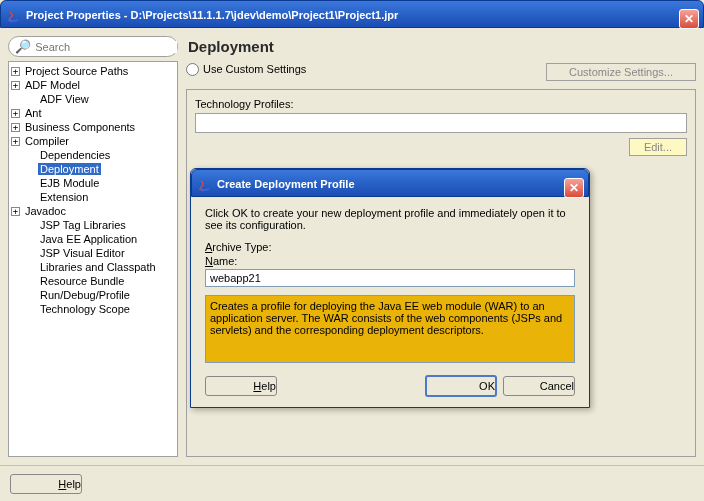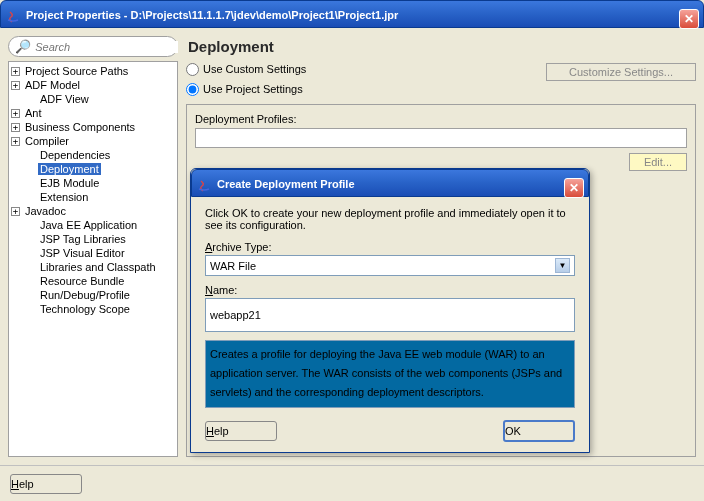--- a/index.html
+++ b/index.html
@@ -5,50 +5,50 @@
 *{box-sizing:border-box;margin:0;padding:0;font-family:Tahoma,sans-serif;font-size:11px}
 body{background:#ece9d8;width:704px;height:501px;overflow:hidden;position:relative}
 .titlebar{background:linear-gradient(to bottom,#3b77dd 0%,#2862c7 50%,#1a4db5 100%);height:28px;display:flex;align-items:flex-start;padding:8px 4px;border-radius:6px 6px 0 0;border:1px solid #0a3a8f}
 .titlebar .java-icon{width:16px;height:16px;margin-right:5px;display:flex;align-items:center;justify-content:center}
 .titlebar .title{color:#fff;font-weight:bold;flex:1}
 .titlebar .close-btn{width:20px;height:20px;background:linear-gradient(to bottom,#f5a29a,#d94c3a);border:1px solid #fff;border-radius:3px;color:#fff;font-weight:bold;display:flex;align-items:center;justify-content:center;font-size:12px}
 .main-body{display:flex;padding:8px;gap:8px;height:calc(100% - 28px - 36px)}
 .left-panel{width:170px;display:flex;flex-direction:column}
 .search-box{background:#fff;border:1px solid #a0a0a0;border-radius:12px;padding:2px 6px;display:flex;align-items:center;margin-bottom:4px}
 .search-box span.bin{color:#3050a0;font-size:13px;margin-right:4px}
-.search-box input{border:none;outline:none;flex:1;color:#888;font-style:italic}
+.search-box input{border:none;outline:none;flex:1;color:#888;}
 .tree{flex:1;background:#fff;border:1px solid #a0a0a0;padding:2px 0;overflow:hidden}
 .tree-item{display:flex;align-items:center;padding:1px 2px;white-space:nowrap}
 .tree-item.indent1{padding-left:2px}
 .tree-item.indent2{padding-left:17px}
 .tree-item .exp{width:9px;height:9px;border:1px solid #888;display:inline-flex;align-items:center;justify-content:center;font-size:9px;line-height:7px;margin-right:3px;font-family:monospace}
 .tree-item .dash{display:inline-block;width:12px}
 .tree-item .lbl{padding:0 2px}
 .tree-item.selected .lbl{background:#316ac5;color:#fff}
 .right-panel{flex:1;display:flex;flex-direction:column}
 .section-title{font-size:15px;font-weight:bold;color:#2a2a2a;margin:2px 0 8px 2px}
 .settings-row{display:flex;align-items:flex-start;margin-bottom:2px}
 .settings-row input[type=radio]{margin-right:4px}
 .customize-btn{margin-left:auto;border:1px solid #a0a0a0;background:#ece9d8;padding:2px 22px;color:#888}
 .content-box{border:1px solid #a0a0a0;margin-top:6px;padding:8px;flex:1}
 .content-box .lbl{margin-bottom:3px;display:block}
 .content-box .list{height:20px;background:#fff;border:1px solid #a0a0a0}
 .content-box .edit-btn{float:right;margin-top:5px;border:1px solid #a0a0a0;background:#fef9c3;padding:2px 14px;color:#888}
 .bottom-bar{position:absolute;bottom:0;left:0;right:0;height:36px;padding:6px 10px;display:flex;align-items:center;border-top:1px solid #c0c0c0}
-.btn{border:1px solid #888;background:#ece9d8;padding:3px 0;width:72px;text-align:left;border-radius:3px}
+.btn{border:1px solid #888;background:#ece9d8;padding:3px 0;width:72px;text-align:right;border-radius:3px}
 .dialog{position:absolute;left:190px;top:168px;width:400px;background:#ece9d8;border:1px solid #0a3a8f;border-radius:6px 6px 0 0;box-shadow:2px 2px 6px rgba(0,0,0,.3)}
 .dialog-body{padding:10px 14px}
 .dialog-body .msg{margin-bottom:10px}
 .dialog-body label{display:block;margin-bottom:2px}
 .dialog-body label u{text-decoration:underline}
 .combo{width:100%;border:1px solid #7f9db9;background:#fff;padding:2px 4px;margin-bottom:8px;display:flex;align-items:center}
 .combo .arrow{margin-left:auto;width:15px;height:15px;background:linear-gradient(#dbeaf9,#b6cde8);border:1px solid #9db6d5;display:flex;align-items:center;justify-content:center;font-size:8px}
-.text-input{width:100%;border:1px solid #7f9db9;background:#fff;padding:10px 4px;margin-bottom:8px}
+.text-input{width:100%;border:1px solid #7f9db9;background:#fff;padding:2px 4px;margin-bottom:8px}
 .text-input input{border:none;outline:none;width:100%}
-.desc-box{width:100%;height:68px;border:1px solid #7f9db9;background:#0369a1;padding:4px;font-size:11px;line-height:19px;color:#000;margin-bottom:12px}
+.desc-box{width:100%;height:68px;border:1px solid #7f9db9;background:#eab308;padding:4px;font-size:11px;line-height:12px;color:#000;margin-bottom:12px}
 .dialog-buttons{display:flex;gap:6px;align-items:center}
 .dialog-buttons .spacer{flex:1}
 .dialog-buttons .btn.def{border:2px solid #4a7ac9}
 </style>
 </head>
 <body>
 
 <div class="titlebar">
   <span class="java-icon">
       <svg width="14" height="14" viewBox="0 0 14 14">
@@ -106,25 +106,25 @@
         <div class="tree-item indent2">
           <span class="dash"></span>
           <span class="lbl">Extension</span>
         </div>
         <div class="tree-item indent1">
           <span class="exp">+</span>
           <span class="lbl">Javadoc</span>
         </div>
         <div class="tree-item indent2">
           <span class="dash"></span>
-          <span class="lbl">Java EE Application</span>
+          <span class="lbl">JSP Tag Libraries</span>
         </div>
         <div class="tree-item indent2">
           <span class="dash"></span>
-          <span class="lbl">JSP Tag Libraries</span>
+          <span class="lbl">Java EE Application</span>
         </div>
         <div class="tree-item indent2">
           <span class="dash"></span>
           <span class="lbl">JSP Visual Editor</span>
         </div>
         <div class="tree-item indent2">
           <span class="dash"></span>
           <span class="lbl">Libraries and Classpath</span>
         </div>
         <div class="tree-item indent2">
@@ -141,26 +141,22 @@
         </div>
       </div>
   </div>
   <div class="right-panel">
     <div class="section-title">Deployment</div>
     <div class="settings-row">
       <input type="radio" style="">
       <span>Use Custom Settings</span>
       <button class="customize-btn" disabled="">Customize Settings...</button>
     </div>
-    <div class="settings-row">
-      <input type="radio" checked="" style="">
-      <span>Use Project Settings</span>
-    </div>
     <div class="content-box">
-      <span class="lbl">Deployment Profiles:</span>
+      <span class="lbl">Technology Profiles:</span>
       <div class="list"></div>
       <button class="edit-btn" disabled="">Edit...</button>
     </div>
   </div>
 </div>
 
 <div class="bottom-bar">
   <div class="btn"><u>H</u><span>elp</span></div>
 </div>
 
@@ -171,28 +167,25 @@
           <path d="M4 2 Q8 5 5 7 Q2 9 6 12" stroke="#d44" fill="none" stroke-width="1.5"></path>
           <path d="M2 10 Q7 12 12 10" stroke="#46d" fill="none" stroke-width="1.5"></path>
         </svg>
       </span>
     <span class="title">Create Deployment Profile</span>
     <div class="close-btn">✕</div>
   </div>
   <div class="dialog-body">
     <div class="msg">Click OK to create your new deployment profile and immediately open it to see its configuration.</div>
     <label><u>A</u>rchive Type:</label>
-    <div class="combo">
-      <span>WAR File</span>
-      <span class="arrow">▼</span>
-    </div>
     <label><u>N</u>ame:</label>
     <div class="text-input">
       <input value="webapp21" style="">
     </div>
     <div class="desc-box">Creates a profile for deploying the Java EE web module (WAR) to an application server. The WAR consists of the web components (JSPs and servlets) and the corresponding deployment descriptors.</div>
     <div class="dialog-buttons">
       <div class="btn"><u>H</u>elp</div>
       <div class="spacer"></div>
       <div class="btn def">OK</div>
+      <div class="btn">Cancel</div>
     </div>
   </div>
 </div>
 
 </body></html>

